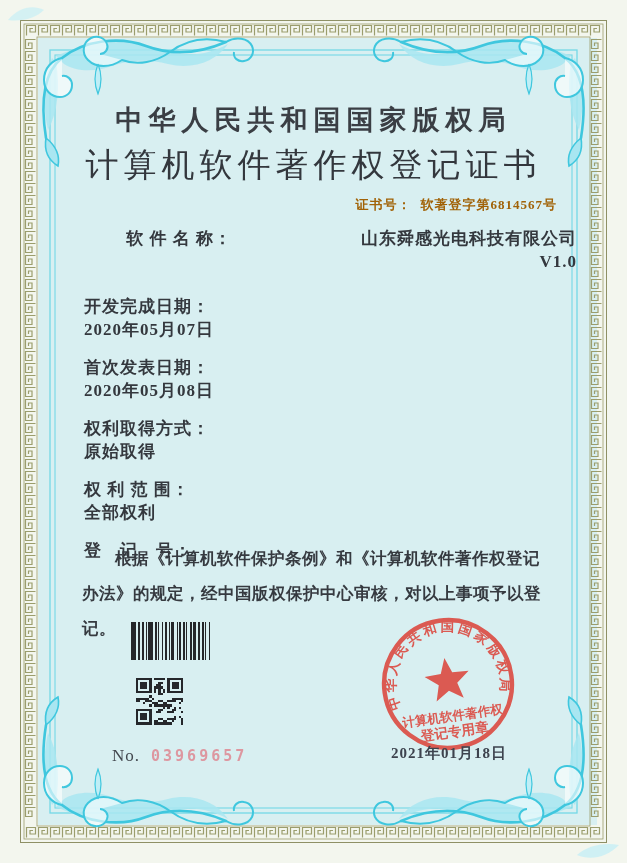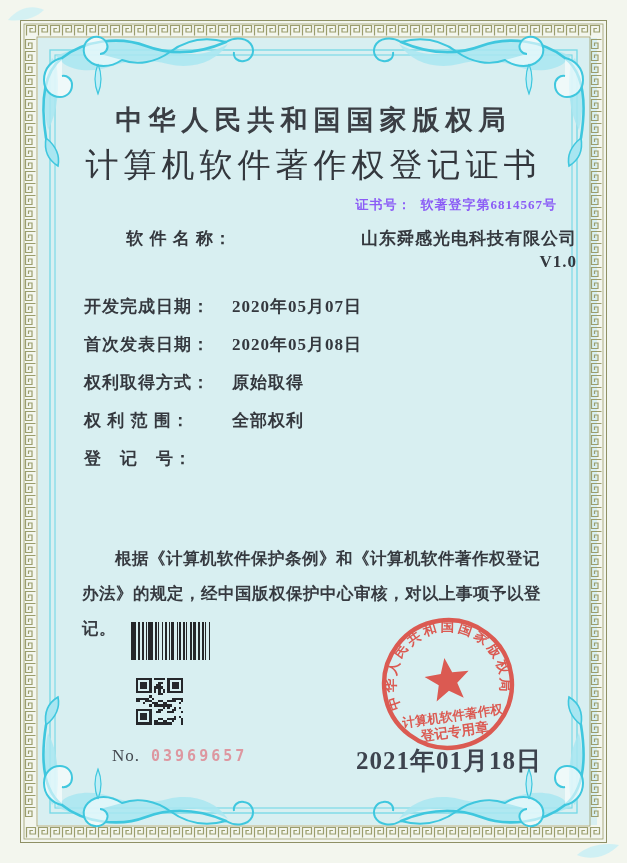--- a/index.html
+++ b/index.html
@@ -9,48 +9,48 @@
     font-family:"Liberation Serif","DejaVu Serif",serif;color:#34383e;padding-left:8px;
   }
   .inner-bg{position:absolute;left:38px;top:38px;right:38px;bottom:38px;background:#d8eff1;z-index:1;}
   svg.frame{position:absolute;left:0;top:0;width:627px;height:863px;z-index:2;pointer-events:none;}
   .content{position:absolute;left:0;top:0;width:627px;height:863px;z-index:3;}
 
   .authority{position:absolute;top:102px;left:0;width:100%;text-align:center;
     font-size:27px;font-weight:700;letter-spacing:6px;color:#3a3e44;}
   .cert-title{position:absolute;top:143px;left:0;width:100%;text-align:center;
     font-size:33px;font-weight:400;letter-spacing:5px;color:#33373d;}
-  .certno{position:absolute;top:196px;right:70px;font-size:13px;font-weight:700;color:#8b5cf6;letter-spacing:1px;}
+  .certno{position:absolute;top:196px;right:70px;font-size:13px;font-weight:700;color:#a16207;letter-spacing:1px;}
   .certno .lbl{margin-right:9px;}
 
   .fields{position:absolute;top:227px;left:84px;right:50px;font-size:17px;font-weight:600;}
   .row{display:flex;line-height:23px;letter-spacing:1px;}
   .row .label{width:148px;flex:none;}
   .row .value{flex:1;}
   .row-software{margin-bottom:22px;text-align:right;}
   .row-owner{margin-bottom:47px;}
-  .row-gap{margin-bottom:15px;}
+  .row-gap{margin-bottom:15px;flex-direction:column;}
   .v2{display:block;}
 
   .statement{position:absolute;top:541px;left:82px;width:474px;font-size:16.5px;
     line-height:35px;font-weight:600;text-indent:2em;letter-spacing:0.5px;color:#363a40;margin:0;}
 
   .barcode{position:absolute;left:131px;top:622px;width:88px;height:38px;display:flex;overflow:hidden;}
   .barcode .bar{height:100%;flex:none;}
 
   .qrcode{position:absolute;left:136px;top:676px;width:47px;height:50px;}
 
   .serial{position:absolute;left:112px;top:746px;font-size:17px;color:#43484f;letter-spacing:1px;}
   .serial .num{color:#dd97a0;font-family:"DejaVu Sans Mono","Liberation Mono",monospace;
     font-size:15px;letter-spacing:3px;margin-left:11px;font-weight:600;}
 
   .seal{position:absolute;left:377px;top:613px;width:142px;height:142px;
     transform:rotate(-8deg);opacity:0.9;z-index:3;}
-  .issue-date{position:absolute;left:356px;top:744px;width:186px;text-align:right;
-    font-size:25px;font-weight:700;color:#3d434e;letter-spacing:1px;z-index:4;}
+  .issue-date{position:absolute;left:356px;top:744px;width:186px;text-align:center;
+    font-size:15px;font-weight:700;color:#3d434e;letter-spacing:1px;z-index:4;}
 </style>
 </head>
 <body>
 
 <div class="page">
 
   <div class="inner-bg"></div>
 
   <svg class="frame" viewBox="0 0 627 863">
     <defs>

